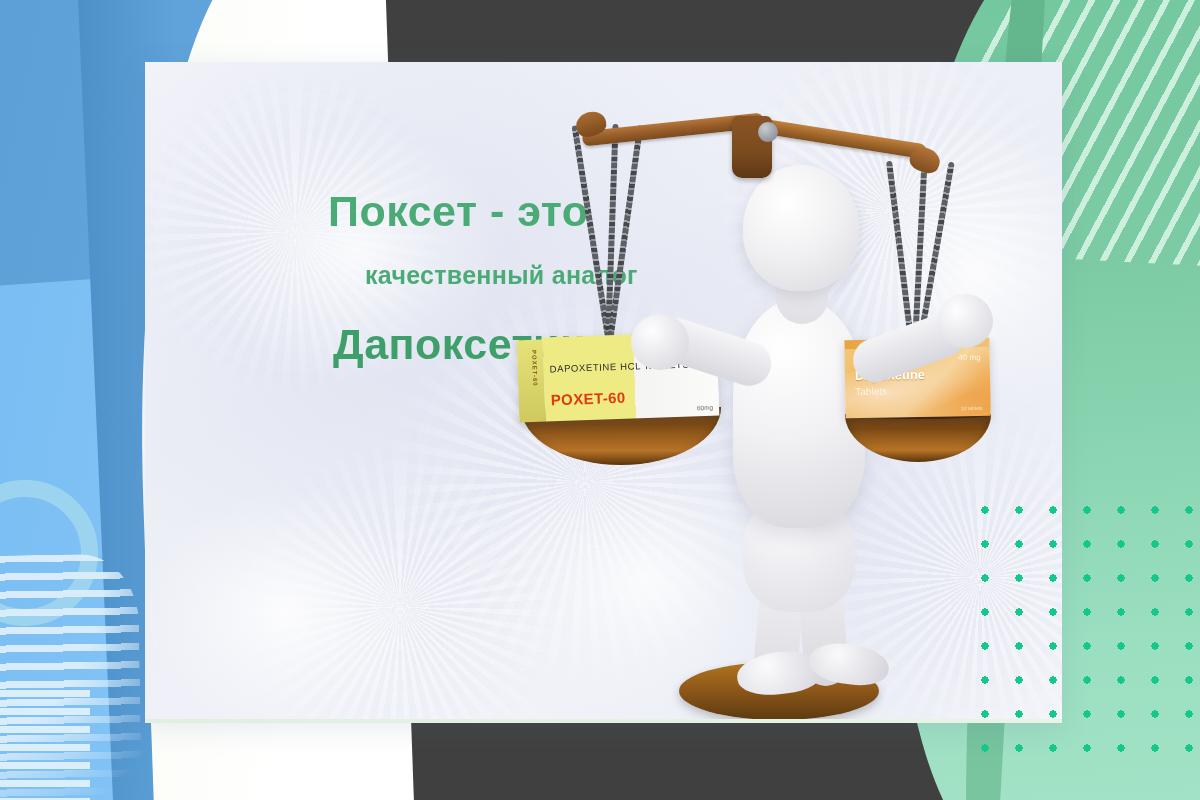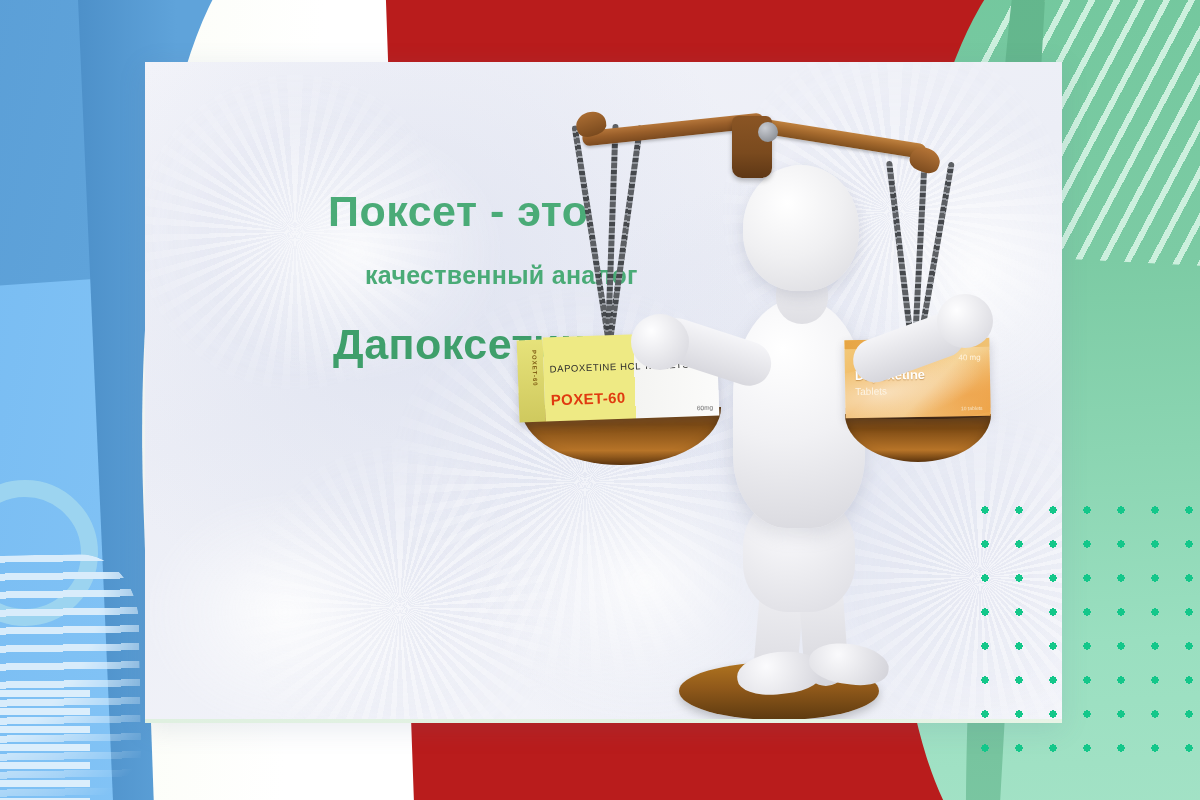--- a/index.html
+++ b/index.html
@@ -1,21 +1,21 @@
 <!DOCTYPE html>
 <html><head>
 <meta charset="utf-8">
 <style>
   html,body{margin:0;padding:0;}
   body{
     width:1200px;height:800px;overflow:hidden;
     font-family:"Liberation Sans",sans-serif;
     background:#ffffff;
   }
-  .stage{position:relative;width:1200px;height:800px;overflow:hidden;background:#b91c1c;}
+  .stage{position:relative;width:1200px;height:800px;overflow:hidden;background:#404040;}
 
   
   .blue-panel{
     position:absolute;left:-40px;top:-20px;width:320px;height:860px;
     background:linear-gradient(105deg,#5a9ed6 0%,#5fa3da 40%,#79bdf2 100%);
     border-radius:0 0 60% 0;
     transform:rotate(-3deg);
   }
   .blue-panel-2{
     position:absolute;left:-60px;top:280px;width:300px;height:560px;

